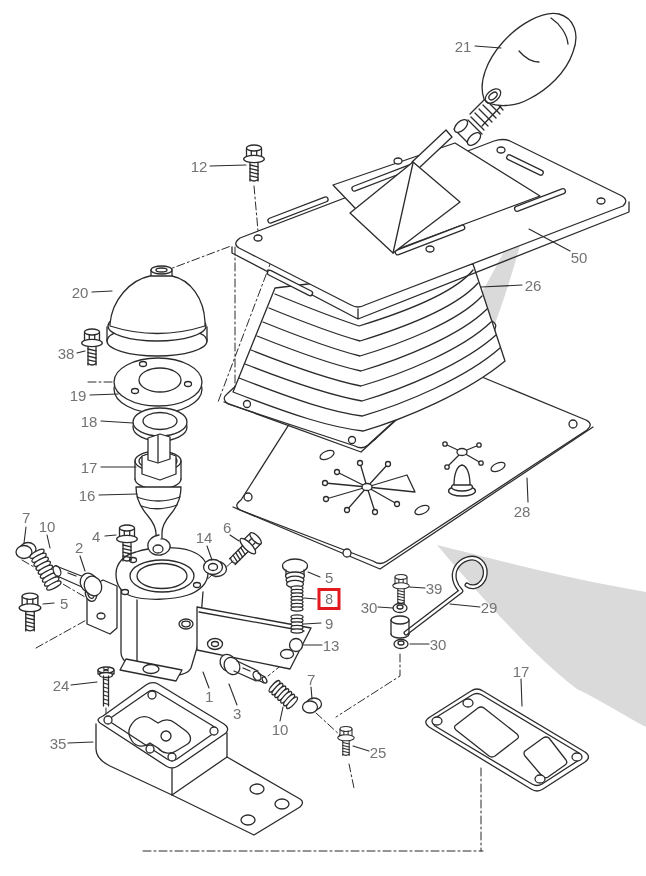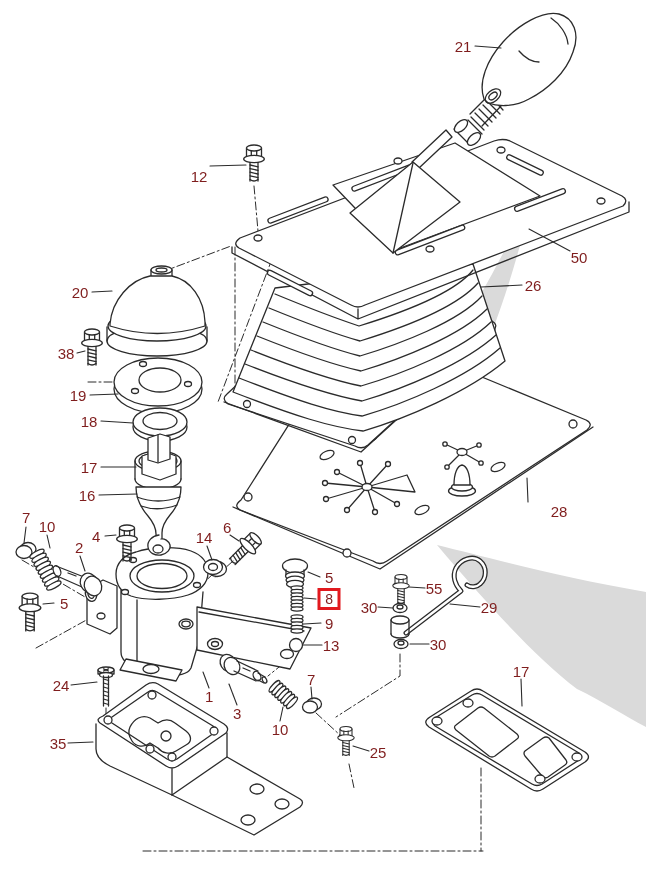--- a/index.html
+++ b/index.html
@@ -1,20 +1,20 @@
 <!DOCTYPE html>
 <html><head>
 <meta charset="utf-8">
 <style>
   html,body{margin:0;padding:0;background:#fff;}
   .stage{position:relative;width:646px;height:876px;background:#fff;overflow:hidden;
          font-family:"Liberation Sans",sans-serif;}
   .stage svg{position:absolute;left:0;top:0;}
   .lbl{position:absolute;transform:translate(-50%,-50%);font:15px/1 "Liberation Sans",sans-serif;
-       color:#7f1d1d;letter-spacing:-0.2px;white-space:nowrap;}
+       color:#737373;letter-spacing:-0.2px;white-space:nowrap;}
   .lbl.hl{border:3px solid #e2191e;background:#fff;width:17px;height:16px;
           display:grid;place-items:center;font-size:14px;}
 </style>
 </head>
 <body>
 
 <div class="stage">
 
 <svg width="646" height="876" viewBox="0 0 646 876">
   <defs>
@@ -419,42 +419,42 @@
       <path d="M237,705 L229,684"></path>
       <path d="M311,687 L312,699"></path>
       <path d="M280,721 L283,707"></path>
       <path d="M68,743 L93,742"></path>
       <path d="M521,679 L522,706"></path>
       <path d="M369,751 L353,746"></path>
     </g>
   </g>
 </svg>
 
-<span class="lbl" style="left:199px;top:176px">12</span>
+<span class="lbl" style="left:199px;top:166px">12</span>
 <span class="lbl" style="left:463px;top:46px">21</span>
 <span class="lbl" style="left:579px;top:257px">50</span>
 <span class="lbl" style="left:533px;top:285px">26</span>
 <span class="lbl" style="left:80px;top:292px">20</span>
 <span class="lbl" style="left:66px;top:353px">38</span>
 <span class="lbl" style="left:78px;top:395px">19</span>
 <span class="lbl" style="left:89px;top:421px">18</span>
 <span class="lbl" style="left:89px;top:467px">17</span>
 <span class="lbl" style="left:87px;top:495px">16</span>
-<span class="lbl" style="left:559px;top:511px">28</span>
+<span class="lbl" style="left:522px;top:511px">28</span>
 <span class="lbl" style="left:26px;top:517px">7</span>
 <span class="lbl" style="left:47px;top:526px">10</span>
 <span class="lbl" style="left:79px;top:547px">2</span>
 <span class="lbl" style="left:96px;top:536px">4</span>
 <span class="lbl" style="left:204px;top:537px">14</span>
 <span class="lbl" style="left:227px;top:527px">6</span>
 <span class="lbl" style="left:64px;top:603px">5</span>
 <span class="lbl" style="left:329px;top:577px">5</span>
 <span class="lbl hl" style="left:329px;top:599px">8</span>
 <span class="lbl" style="left:369px;top:607px">30</span>
-<span class="lbl" style="left:434px;top:588px">55</span>
+<span class="lbl" style="left:434px;top:588px">39</span>
 <span class="lbl" style="left:489px;top:607px">29</span>
 <span class="lbl" style="left:329px;top:623px">9</span>
 <span class="lbl" style="left:331px;top:645px">13</span>
 <span class="lbl" style="left:438px;top:644px">30</span>
 <span class="lbl" style="left:61px;top:685px">24</span>
 <span class="lbl" style="left:209px;top:696px">1</span>
 <span class="lbl" style="left:237px;top:713px">3</span>
 <span class="lbl" style="left:311px;top:679px">7</span>
 <span class="lbl" style="left:280px;top:729px">10</span>
 <span class="lbl" style="left:58px;top:743px">35</span>

